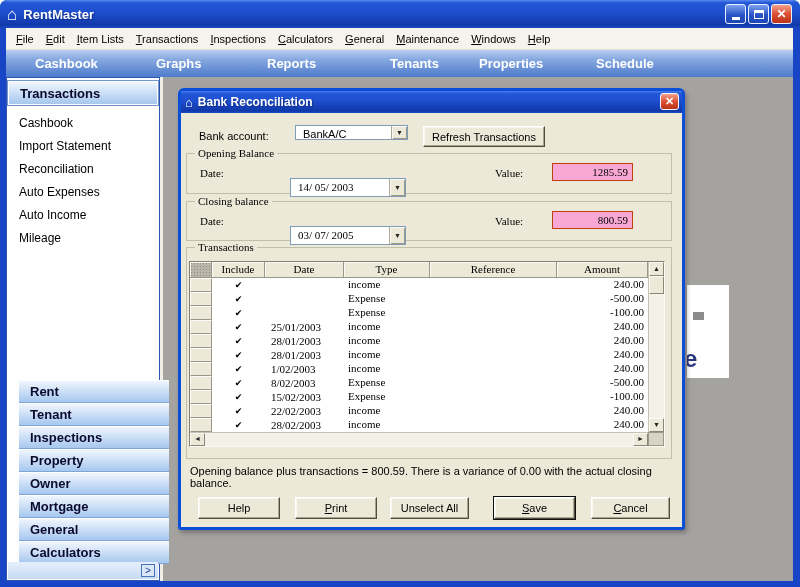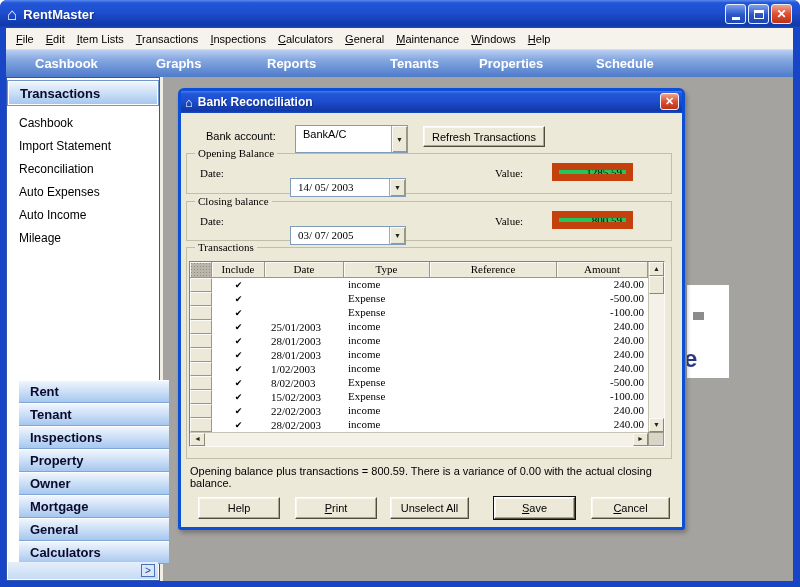--- a/index.html
+++ b/index.html
@@ -66,30 +66,30 @@
   .dlg-titlebar { position:relative; height:22px; border-radius:2px 2px 0 0; display:flex; align-items:center; padding-left:4px;
     background:linear-gradient(180deg,#4A7BE8 0%,#2257D8 12%,#1E4ECF 45%,#1038A8 90%,#1A4CC4 100%); }
   .dlg-icon { color:#fff; font-size:13px; margin-right:5px; }
   .dlg-title { color:#fff; font-weight:bold; font-size:12px; text-shadow:1px 1px 1px #10308A; }
   .dlg-close { position:absolute; right:3px; top:2px; width:19px; height:17px; border-radius:3px; border:1px solid #F0F6FE;
     background:linear-gradient(180deg,#F2A38E 0%,#DD4F33 50%,#BA3318 100%); color:#fff; font-weight:bold; font-size:11px;
     text-align:center; line-height:15px; }
   .dlg-body { position:relative; width:501px; height:414px; }
 
   .dlg-body .label { position:absolute; color:#000; }
-  .lbl-bank { left:25px; top:17px; }
+  .lbl-bank { left:18px; top:17px; }
 
   
   .combo { position:absolute; background:#fff; border:1px solid #7F9DB9; display:flex; }
   .combo-text { flex:1; padding:2px 0 0 7px; white-space:nowrap; overflow:hidden; }
   .combo-btn { width:16px; background:#ECE9D8; border-left:1px solid #ACA899;
     box-shadow:inset 1px 1px 0 #FBFAF6, inset -1px -1px 0 #9A9782;
     display:flex; align-items:center; justify-content:center; font-size:7px; color:#222; }
-  .combo.bank { left:114px; top:12px; width:113px; height:28px; }
-  .input { position:absolute; background:#22c55e; border:7px solid #c2410c; font-family:inherit; font-size:11px; }
+  .combo.bank { left:114px; top:12px; width:113px; height:15px; }
+  .input { position:absolute; background:#f9a8d4; border:1px solid #c2410c; font-family:inherit; font-size:11px; }
 
   
   .xp-btn { background:#ECE9D8; border:1px solid; border-color:#FFFFFF #4E4E3A #4E4E3A #FFFFFF;
     box-shadow:inset -1px -1px 0 #A9A590, inset 1px 1px 0 #F8F7F2; font-family:inherit; font-size:11px; color:#000;
     text-align:center; cursor:default; }
   .xp-btn.default { outline:1px solid #101010; }
   .btn-refresh { position:absolute; left:242px; top:13px; width:122px; height:21px; }
 
   
   .group { position:absolute; border:1px solid #C1BEA9; border-radius:0;font-family:Liberation Serif, serif; }

